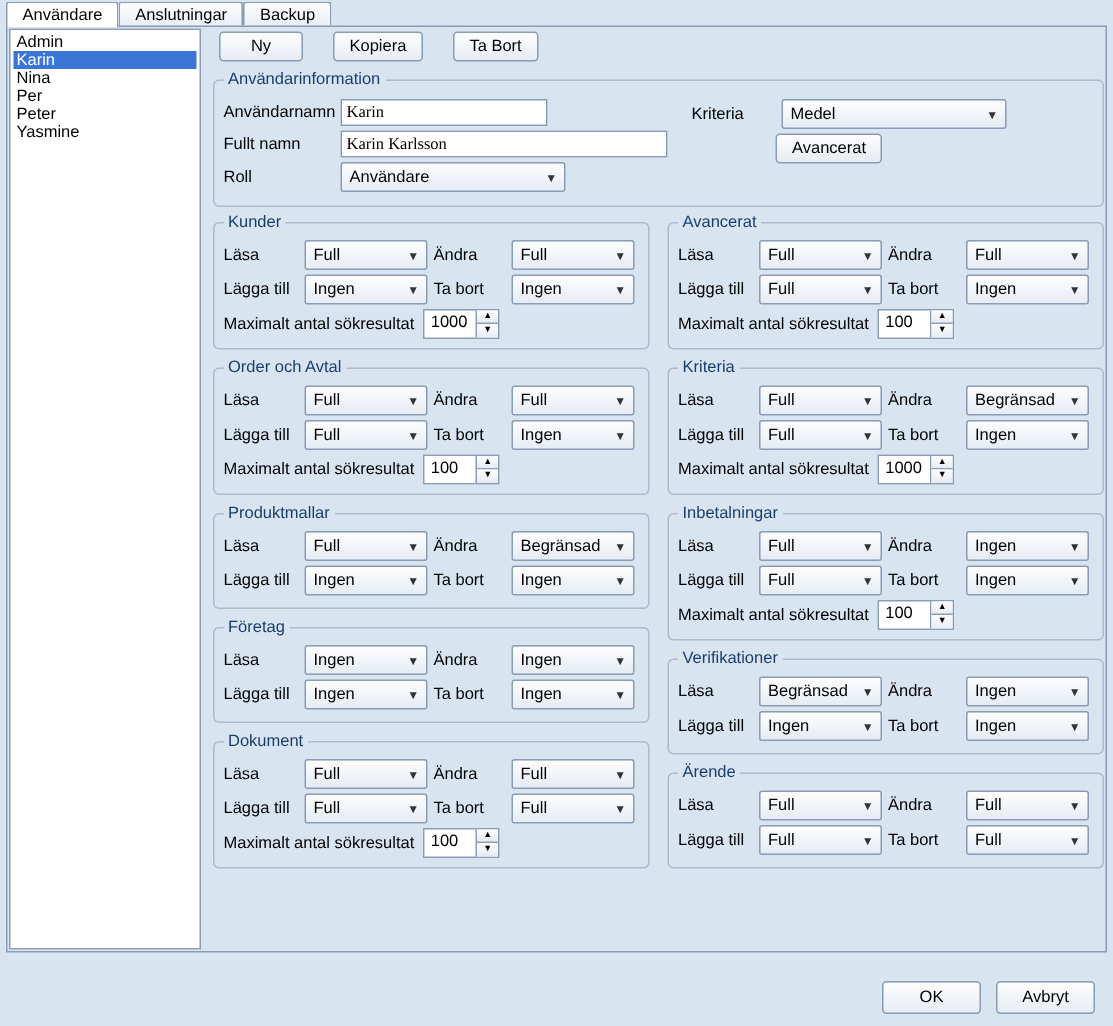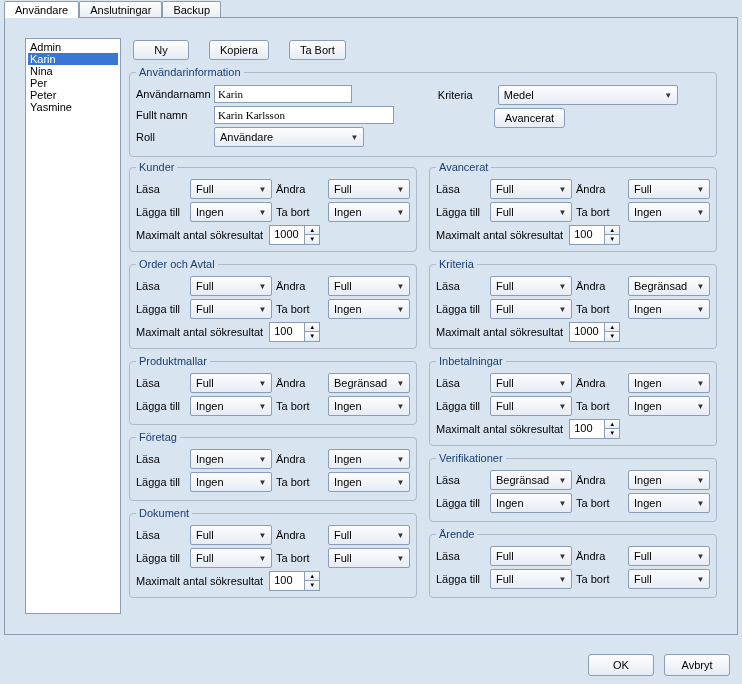--- a/index.html
+++ b/index.html
@@ -23,21 +23,21 @@
     margin-right: 0;
     cursor: pointer;
     position: relative;
     top: 1px;
   }
   .tab.active { background: #fff; z-index: 2; }
   .panel {
     border: 1px solid #8a9db5;
     background: #d9e4f1;
     margin: 0 4px 4px 4px;
-    padding: 20px;
+    padding: 1px;
     height: 618px;
     position: relative;
   }
   .layout { display: flex; gap: 8px; height: 100%; }
   .userlist {
     width: 128px;
     height: 100%;
     background: #fff;
     border: 1px solid #8a9db5;
     padding: 2px;
@@ -149,34 +149,34 @@
       <fieldset class="userinfo">
         <legend>Användarinformation</legend>
         <div style="display:flex;gap:16px;">
           <div style="flex:1.05;">
             <div class="row">
               <span class="lbl">Användarnamn</span>
               <input type="text" style="width: 138px;" value="Karin">
             </div>
             <div class="row">
               <span class="lbl">Fullt namn</span>
-              <input type="text" style="width: 180px;" value="Karin Karlsson">
+              <input type="text" style="width: 218px;" value="Karin Karlsson">
             </div>
             <div class="row">
               <span class="lbl">Roll</span>
               <span class="select" style="width:150px">
                 <span>Användare</span>
                 <span class="arrow">▼</span>
               </span>
             </div>
           </div>
           <div style="flex:1;">
             <div class="row">
               <span class="lbl" style="width:56px">Kriteria</span>
-              <span class="select" style="width:180px">
+              <span class="select" style="width:150px">
                 <span>Medel</span>
                 <span class="arrow">▼</span>
               </span>
             </div>
             <div class="row" style="justify-content:flex-start;padding-left:56px;gap:10px;">
               <button>Avancerat</button>
             </div>
           </div>
         </div>
       </fieldset>

